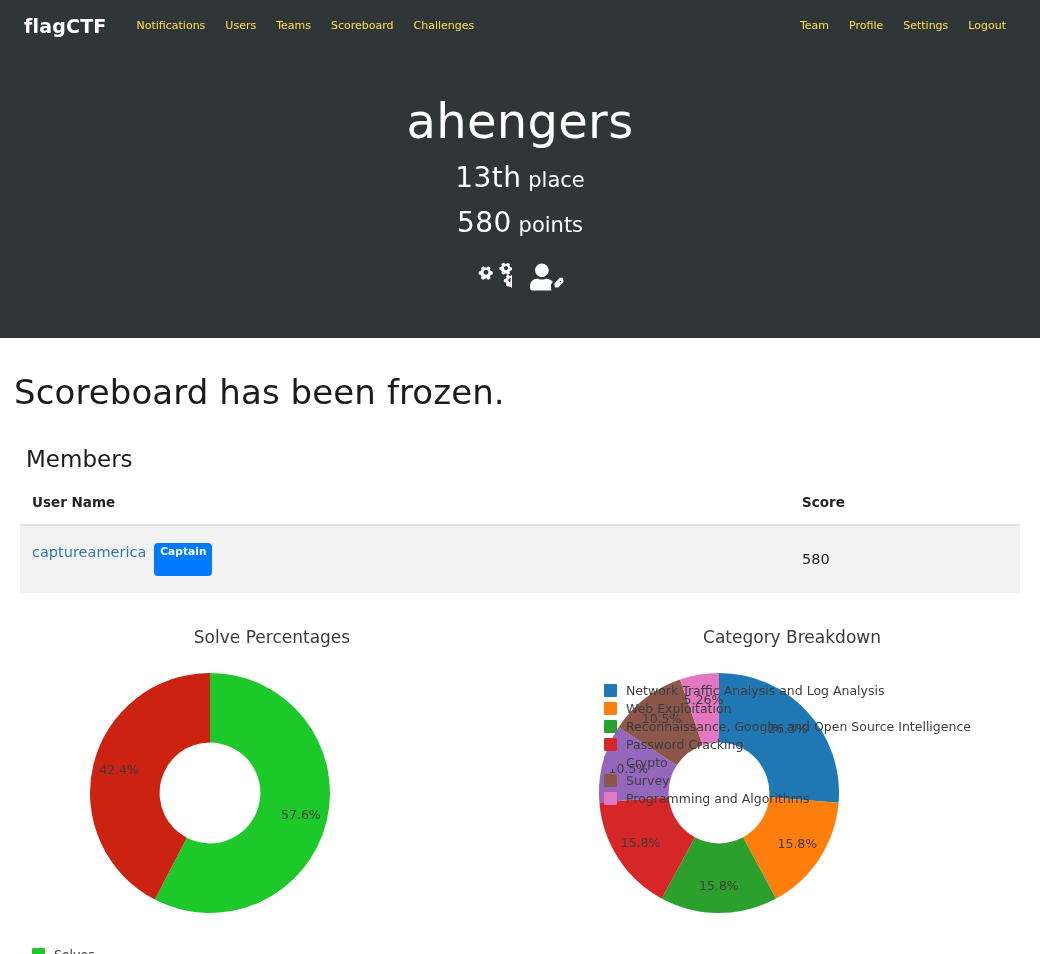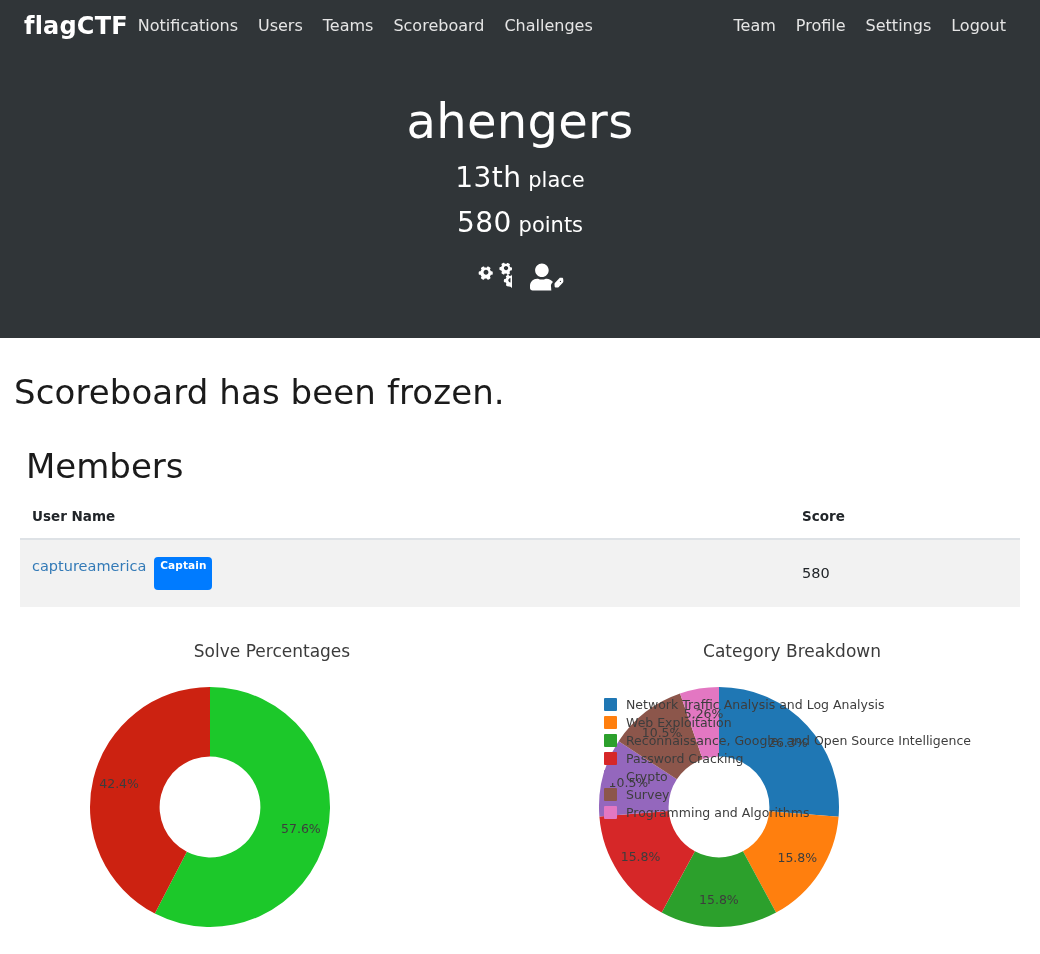--- a/index.html
+++ b/index.html
@@ -16,30 +16,31 @@
   .navbar {
     height: 52px;
     background: #303538;
     display: flex;
     align-items: center;
     padding: 0 24px;
     position: relative;
   }
   .brand {
     color: #ffffff;
-    font-size: 24px;
+    font-size: 19px;
     font-weight: 700;
     letter-spacing: .2px;
+    margin-right: 20px;
     text-decoration: none;
     cursor: pointer;
   }
   .nav-links { display: flex; align-items: center; gap: 0; }
   .nav-link {
-    color: #e5e5e5;
-    font-size: 16px;
+    color: #fde047;
+    font-size: 11px;
     text-decoration: none;
     padding: 0 10px;
     line-height: 52px;
     cursor: pointer;
     white-space: nowrap;
   }
   .nav-right {
     margin-left: auto;
     display: flex;
     align-items: center;
@@ -87,21 +88,21 @@
     padding: 0 12px;
   }
   .frozen {
     font-size: 34px;
     font-weight: 400;
     color: #1b1b1b;
     margin: 34px 0 0 2px;
     letter-spacing: .1px;
   }
   .members-title {
-    font-size: 34px;
+    font-size: 23px;
     font-weight: 400;
     color: #1b1b1b;
     margin: 34px 0 14px 14px;
   }
 
   
   table.members {
     width: 1000px;
     margin: 0 auto;
     border-collapse: collapse;

